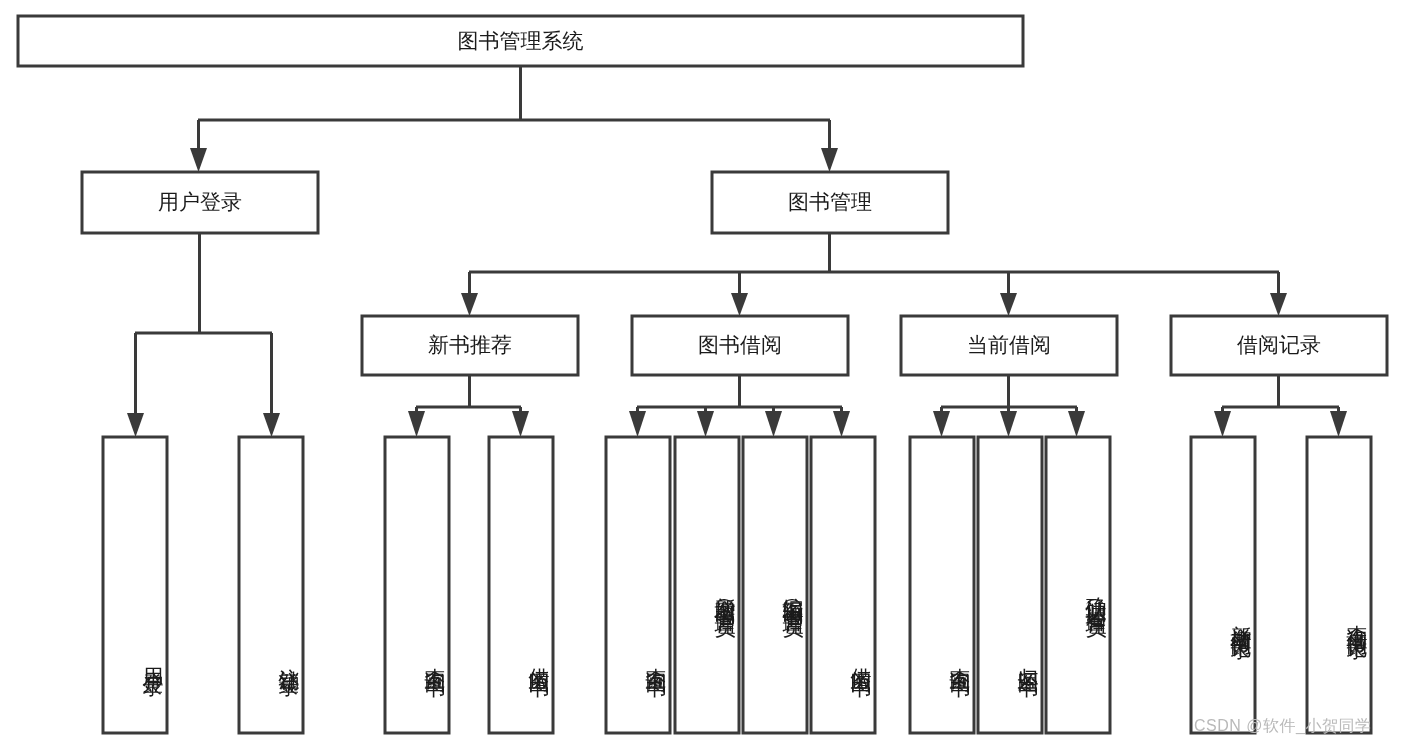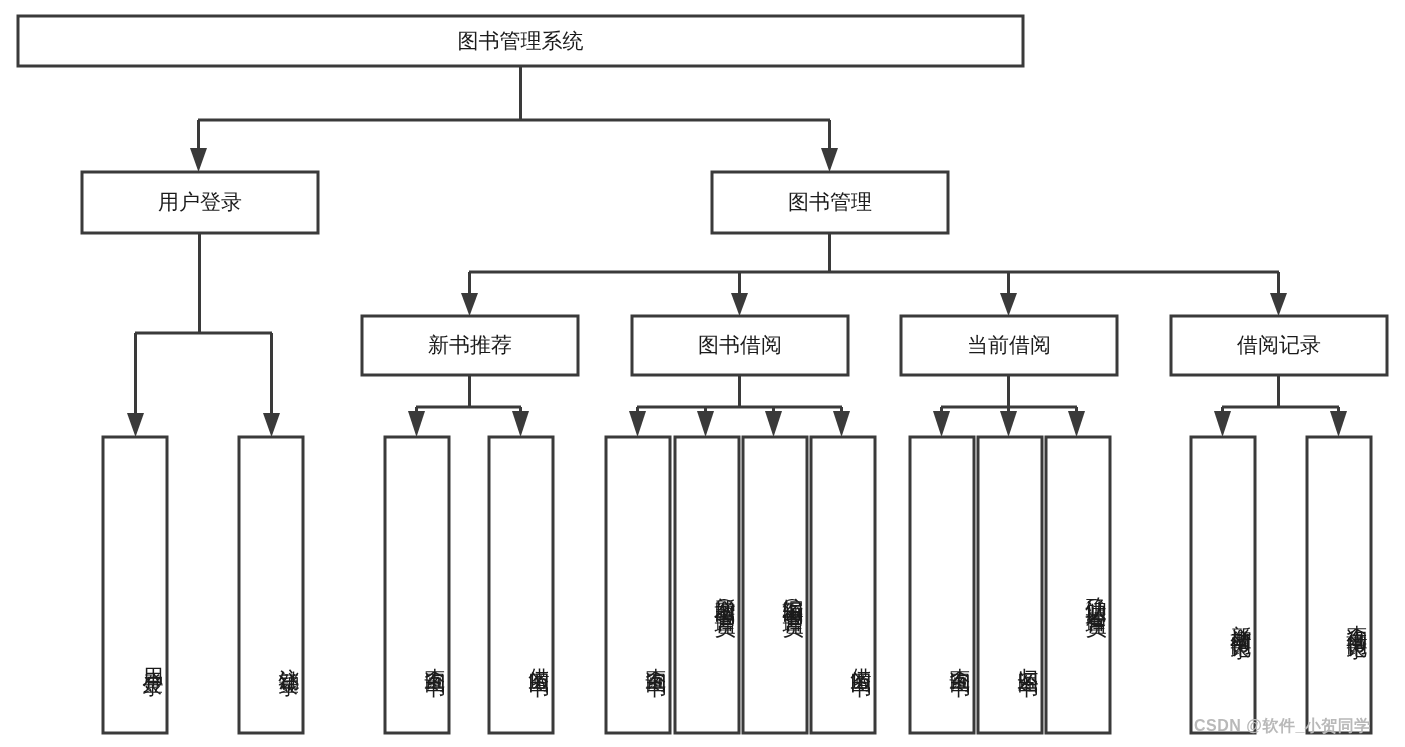--- a/index.html
+++ b/index.html
@@ -64,21 +64,20 @@
     white-space: nowrap;
     pointer-events: none;
   }
   .watermark {
     position: absolute;
     font-family: "Liberation Sans", "DejaVu Sans", sans-serif;
     font-size: 16px;
     color: #b9b9b9;
     white-space: nowrap;
     letter-spacing: 0.5px;
-    font-weight: bold;
   }
 </style>
 </head>
 <body>
 
 <div id="diagram-root">
 
   <svg id="diagram-svg" viewBox="0 0 1405 747">
 
     <g>

